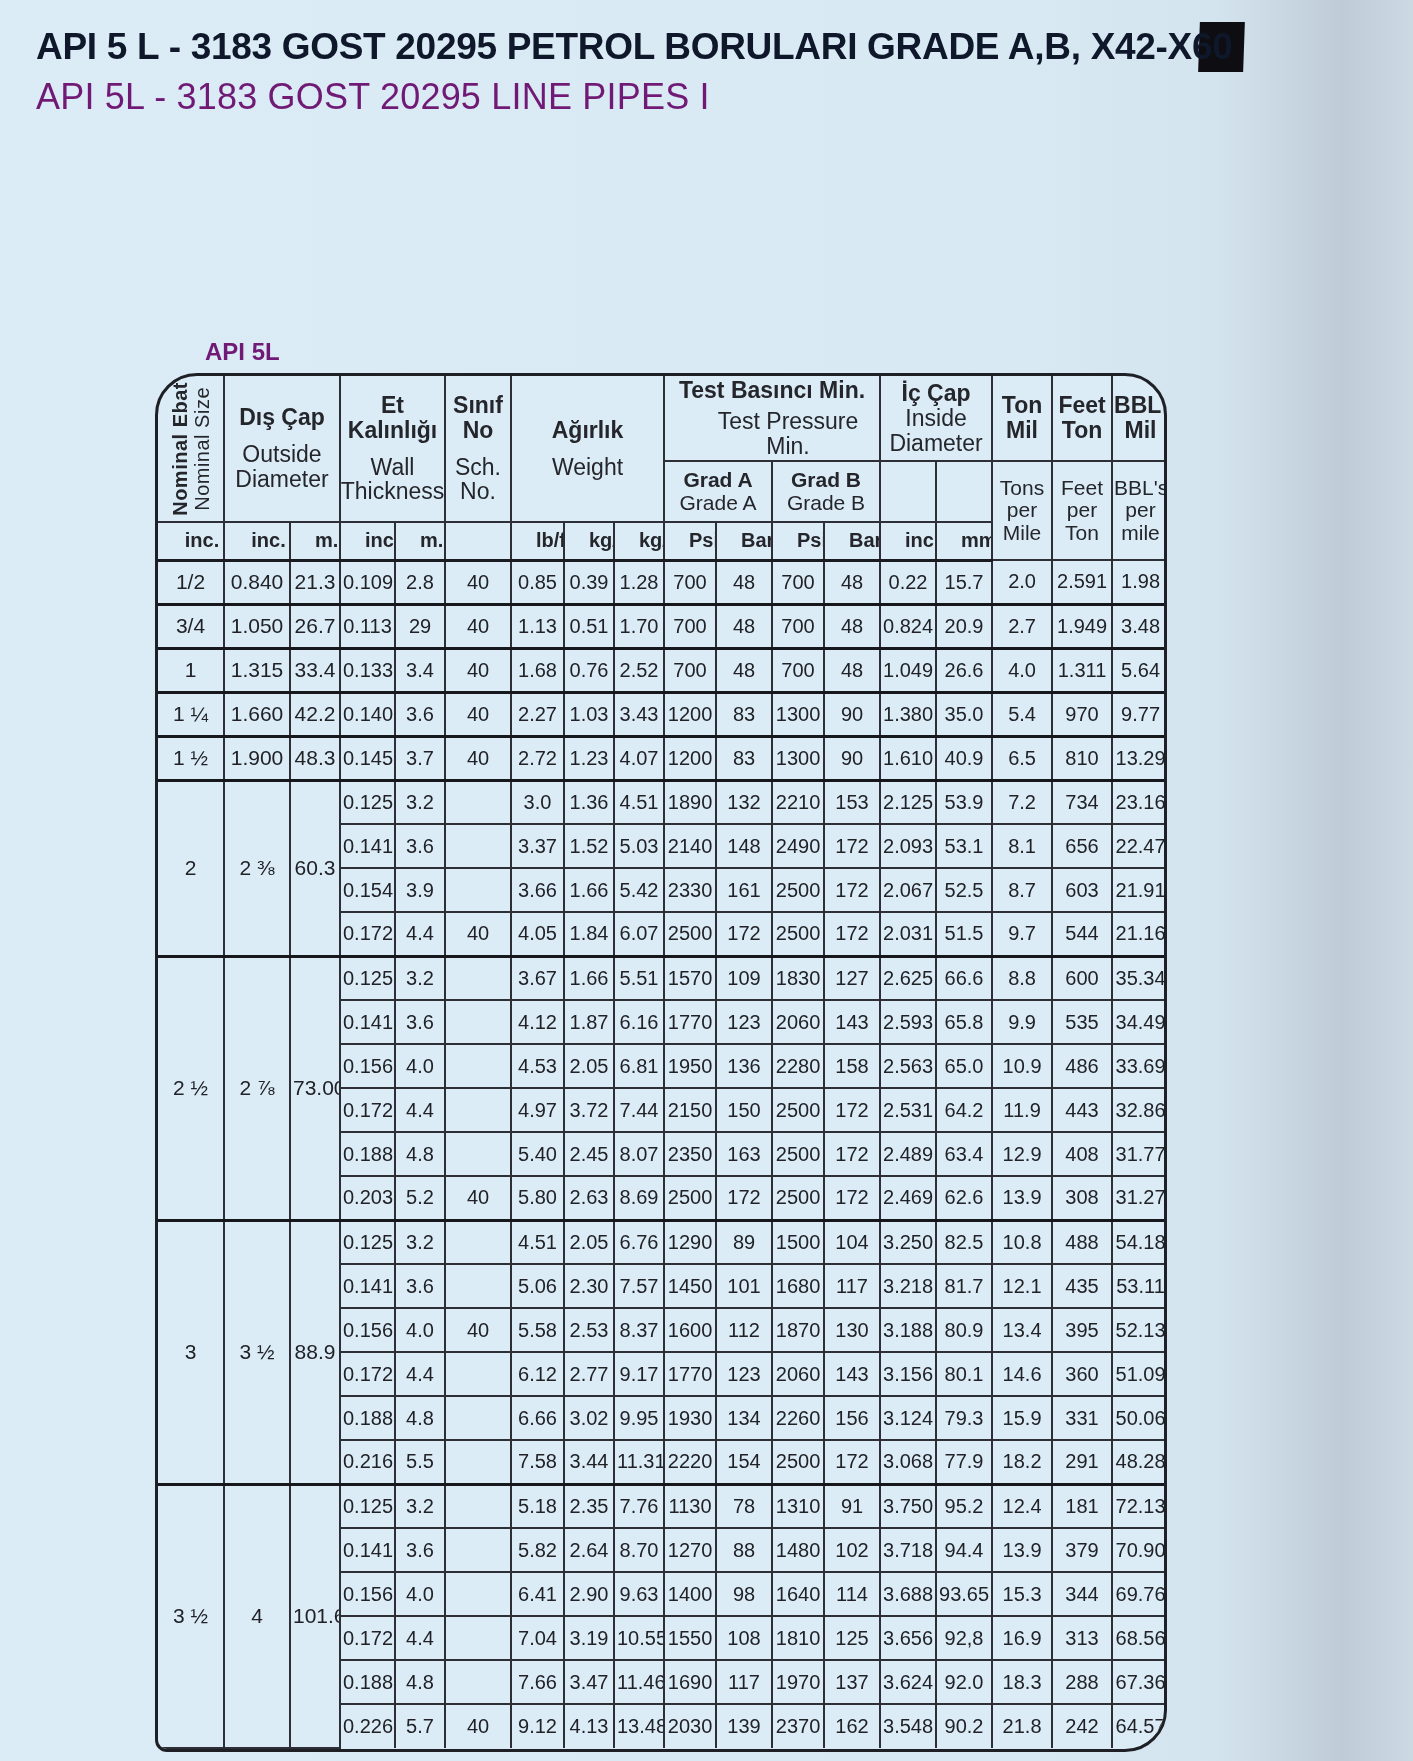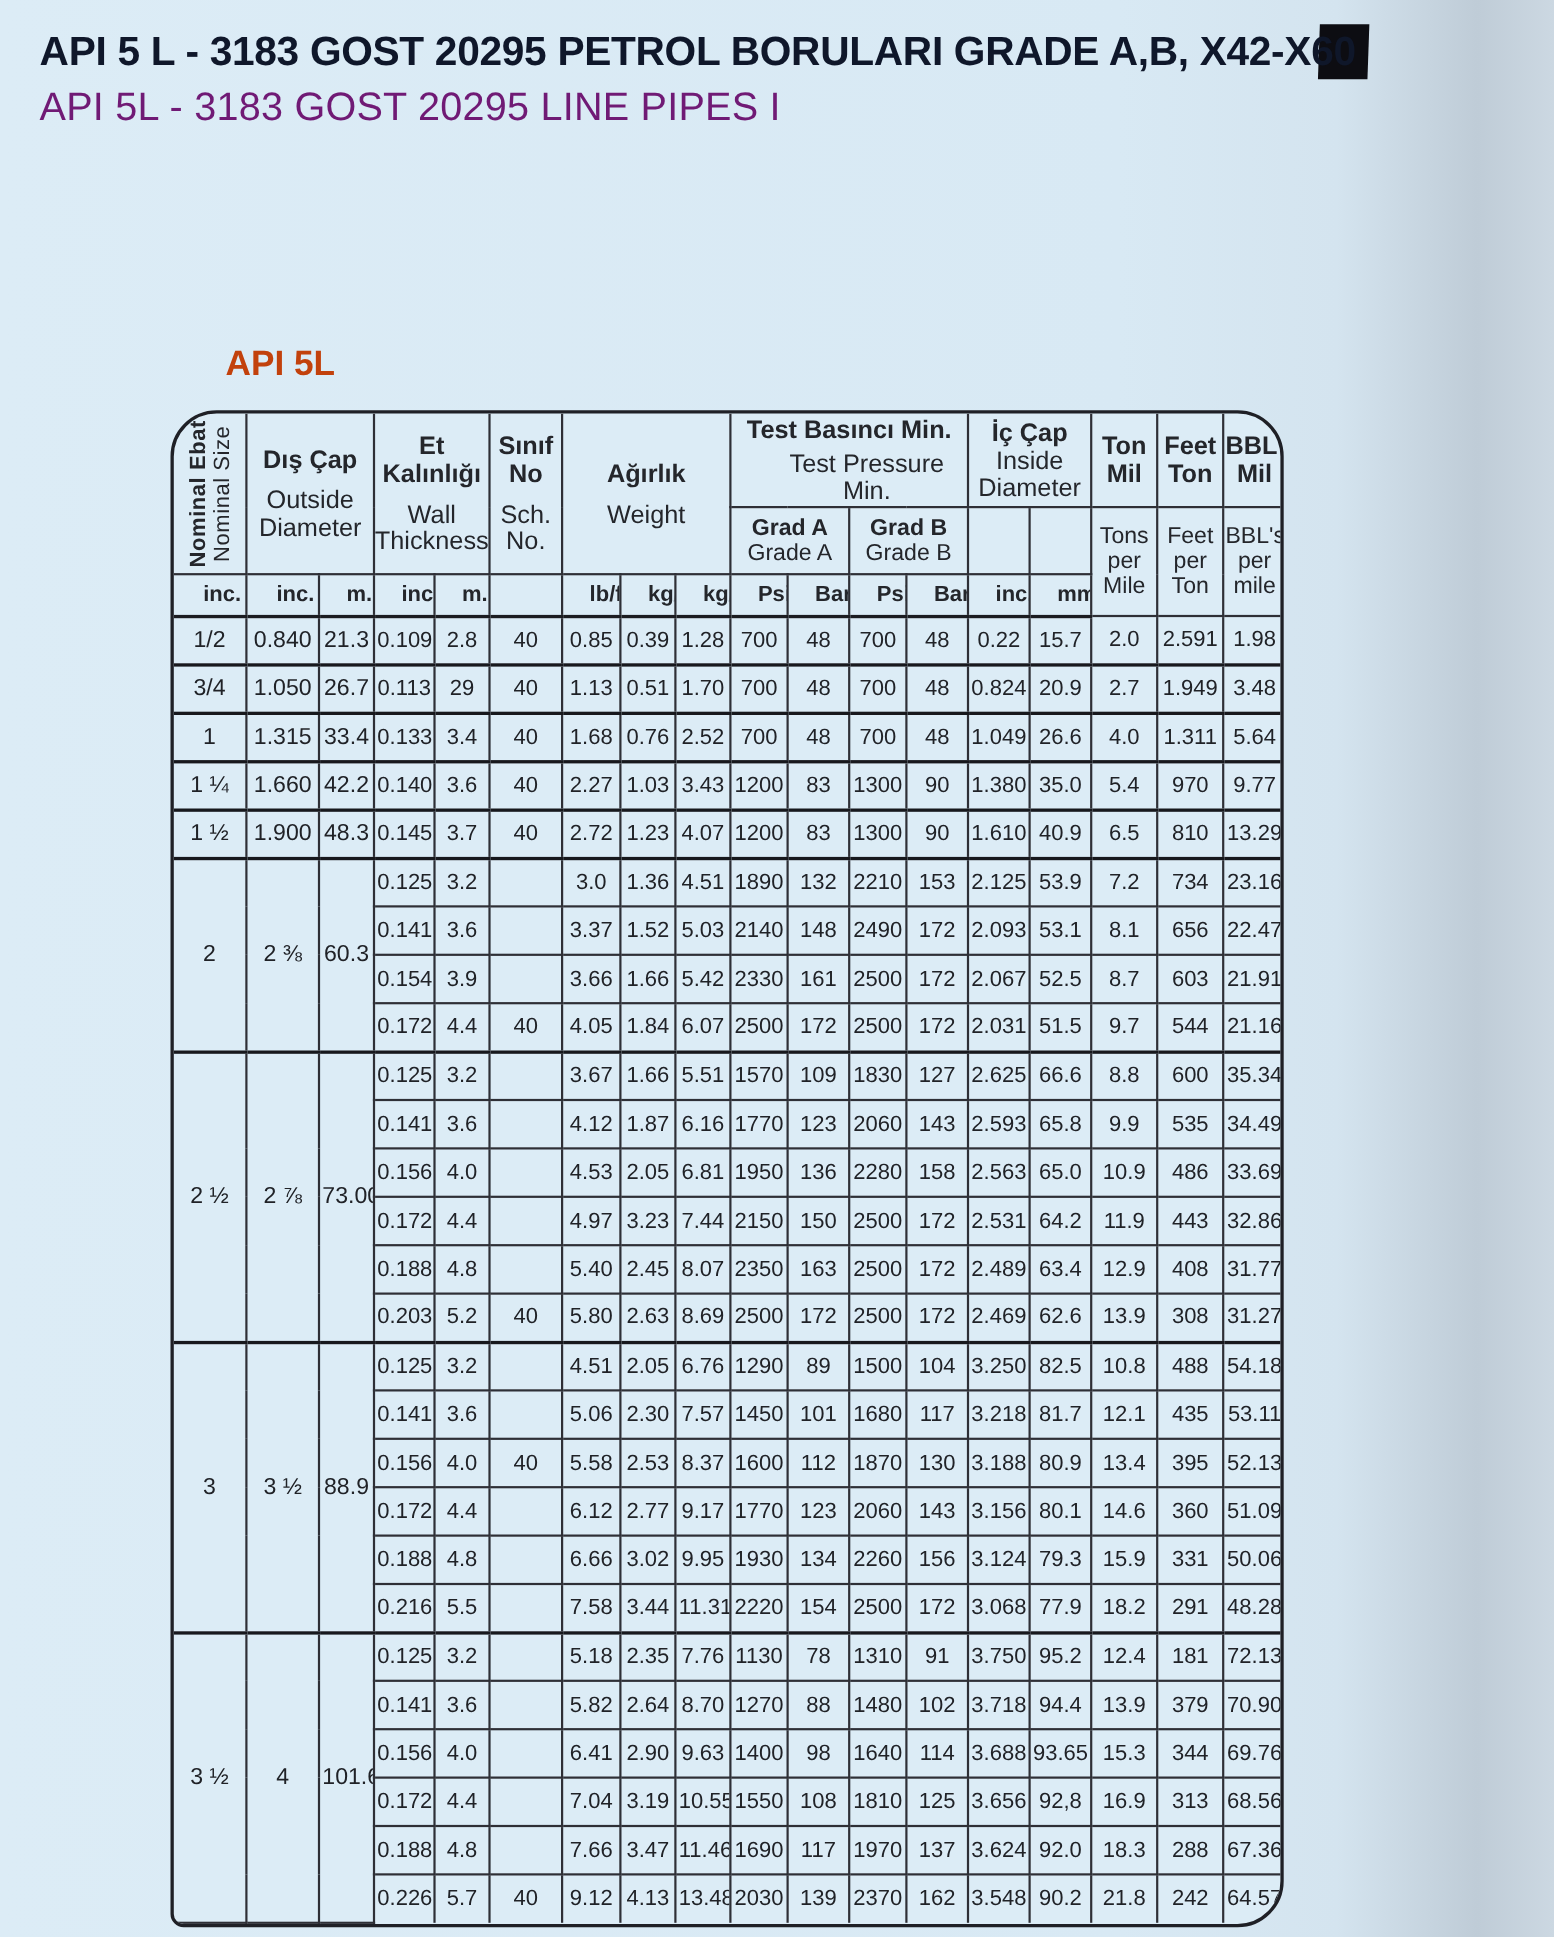--- a/index.html
+++ b/index.html
@@ -20,22 +20,22 @@
   .title-block { position:absolute; left:36px; top:26px; z-index:2; }
   .title-line1 {
     font-size:37px; font-weight:bold; color:#0f172a; letter-spacing:-0.3px;
     white-space:nowrap;
   }
   .title-line2 {
     font-size:36px; font-weight:normal; color:#701a75; margin-top:8px;
     letter-spacing:0.2px; white-space:nowrap;
   }
   .table-label {
-    position:absolute; left:205px; top:312px;
-    font-size:32px; font-weight:bold; color:#c2410c; z-index:2;
+    position:absolute; left:205px; top:338px;
+    font-size:24px; font-weight:bold; color:#701a75; z-index:2;
   }
   .table-wrap {
     position:absolute; left:155px; top:373px; width:1012px;
     border:3px solid #1f2026;
     border-radius:42px 42px 42px 12px;
     overflow:hidden;
     background:#dcecf6;
     z-index:1;
   }
   table { border-collapse:collapse; table-layout:fixed; width:1006px; margin:0 auto; }
@@ -411,21 +411,21 @@
           <td>65.0</td>
           <td>10.9</td>
           <td>486</td>
           <td>33.69</td>
         </tr>
         <tr>
           <td>0.172</td>
           <td>4.4</td>
           <td></td>
           <td>4.97</td>
-          <td>3.23</td>
+          <td>3.72</td>
           <td>7.44</td>
           <td>2150</td>
           <td>150</td>
           <td>2500</td>
           <td>172</td>
           <td>2.531</td>
           <td>64.2</td>
           <td>11.9</td>
           <td>443</td>
           <td>32.86</td>

